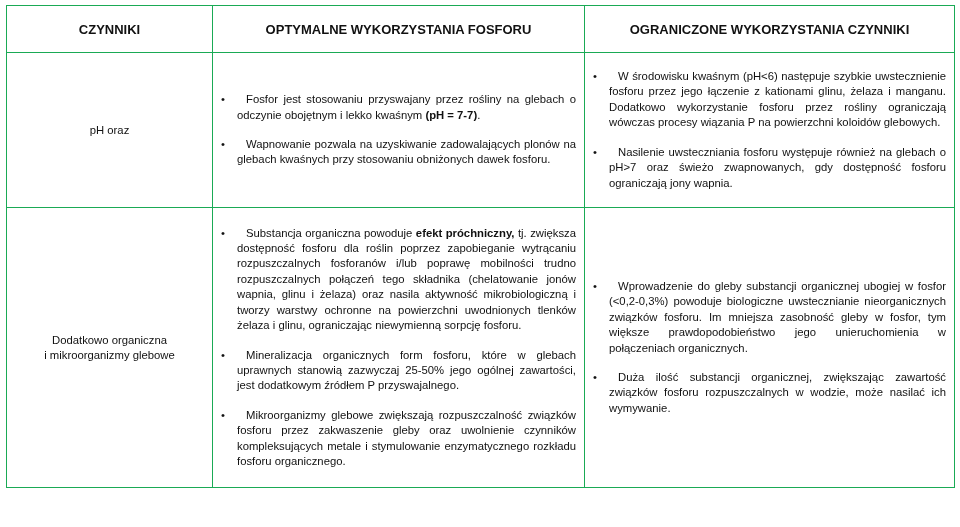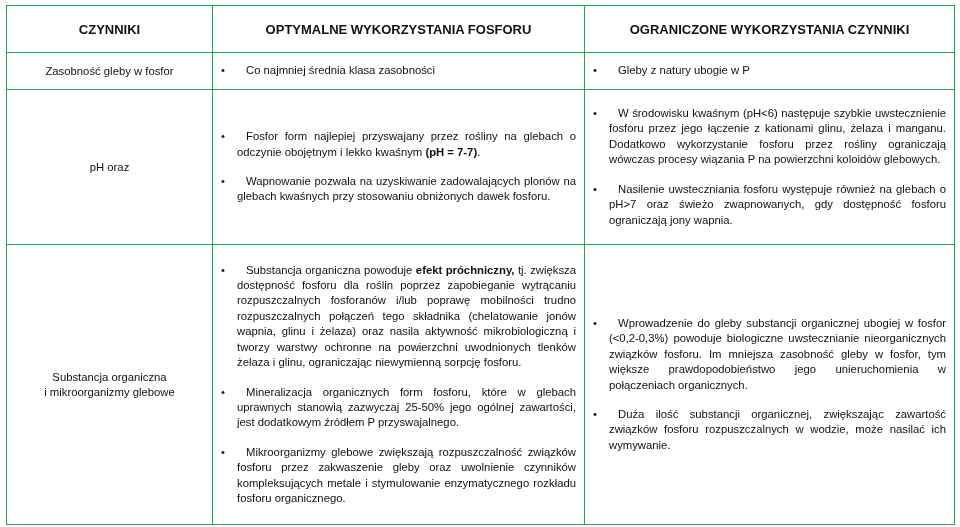--- a/index.html
+++ b/index.html
@@ -31,65 +31,48 @@
     </colgroup>
   <thead>
     <tr>
       <th style="border-color: rgb(26, 170, 85);">CZYNNIKI</th>
       <th style="border-color: rgb(26, 170, 85);">OPTYMALNE WYKORZYSTANIA FOSFORU</th>
       <th style="border-color: rgb(26, 170, 85);">OGRANICZONE WYKORZYSTANIA CZYNNIKI</th>
     </tr>
   </thead>
   <tbody>
 
-    <tr class="r1">
-      <td class="factor" style="border-color: rgb(26, 170, 85);">Zasobność gleby w fosfor</td>
-      <td style="border-color: rgb(26, 170, 85);">
-        <ul class="bl">
-          <li style="text-align:left">
-            <span class="dot">•</span><span class="ind"></span><span>Co najmniej średnia klasa zasobności</span>
-          </li>
-        </ul>
-      </td>
-      <td style="border-color: rgb(26, 170, 85);">
-        <ul class="bl">
-          <li style="text-align:left">
-            <span class="dot">•</span><span class="ind"></span><span>Gleby z natury ubogie w P</span>
-          </li>
-        </ul>
-      </td>
-    </tr>
 
     <tr class="r2">
       <td class="factor" style="border-color: rgb(26, 170, 85);">pH oraz</td>
       <td style="border-color: rgb(26, 170, 85);">
         <ul class="bl">
           <li>
-            <span class="dot">•</span><span class="ind"></span><span>Fosfor form najlepiej przyswajany przez rośliny na glebach o odczynie obojętnym i lekko kwaśnym </span><b>(pH = 7-7)</b><span>.</span>
+            <span class="dot">•</span><span class="ind"></span><span>Fosfor jest stosowaniu przyswajany przez rośliny na glebach o odczynie obojętnym i lekko kwaśnym </span><b>(pH = 7-7)</b><span>.</span>
           </li>
           <li>
             <span class="dot">•</span><span class="ind"></span><span>Wapnowanie pozwala na uzyskiwanie zadowalających plonów na glebach kwaśnych przy stosowaniu obniżonych dawek fosforu.</span>
           </li>
         </ul>
       </td>
       <td style="border-color: rgb(26, 170, 85);">
         <ul class="bl">
           <li>
             <span class="dot">•</span><span class="ind"></span><span>W środowisku kwaśnym (pH&lt;6) następuje szybkie uwstecznienie fosforu przez jego łączenie z kationami glinu, żelaza i manganu. Dodatkowo wykorzystanie fosforu przez rośliny ograniczają wówczas procesy wiązania P na powierzchni koloidów glebowych.</span>
           </li>
           <li>
             <span class="dot">•</span><span class="ind"></span><span>Nasilenie uwsteczniania fosforu występuje również na glebach o pH&gt;7 oraz świeżo zwapnowanych, gdy dostępność fosforu ograniczają jony wapnia.</span>
           </li>
         </ul>
       </td>
     </tr>
 
     <tr class="r3">
       <td class="factor" style="border-color: rgb(26, 170, 85);">
-        <div>Substancja organiczna</div>
+        <div>Dodatkowo organiczna</div>
         <div>i mikroorganizmy glebowe</div>
       </td>
       <td style="border-color: rgb(26, 170, 85);">
         <ul class="bl">
           <li>
             <span class="dot">•</span><span class="ind"></span><span>Substancja organiczna powoduje </span><b>efekt próchniczny,</b><span> tj. zwiększa dostępność fosforu dla roślin poprzez zapobieganie wytrącaniu rozpuszczalnych fosforanów i/lub poprawę mobilności trudno rozpuszczalnych połączeń tego składnika (chelatowanie jonów wapnia, glinu i żelaza) oraz nasila aktywność mikrobiologiczną i tworzy warstwy ochronne na powierzchni uwodnionych tlenków żelaza i glinu, ograniczając niewymienną sorpcję fosforu.</span>
           </li>
           <li>
             <span class="dot">•</span><span class="ind"></span><span>Mineralizacja organicznych form fosforu, które w glebach uprawnych stanowią zazwyczaj 25-50% jego ogólnej zawartości, jest dodatkowym źródłem P przyswajalnego.</span>
           </li>

